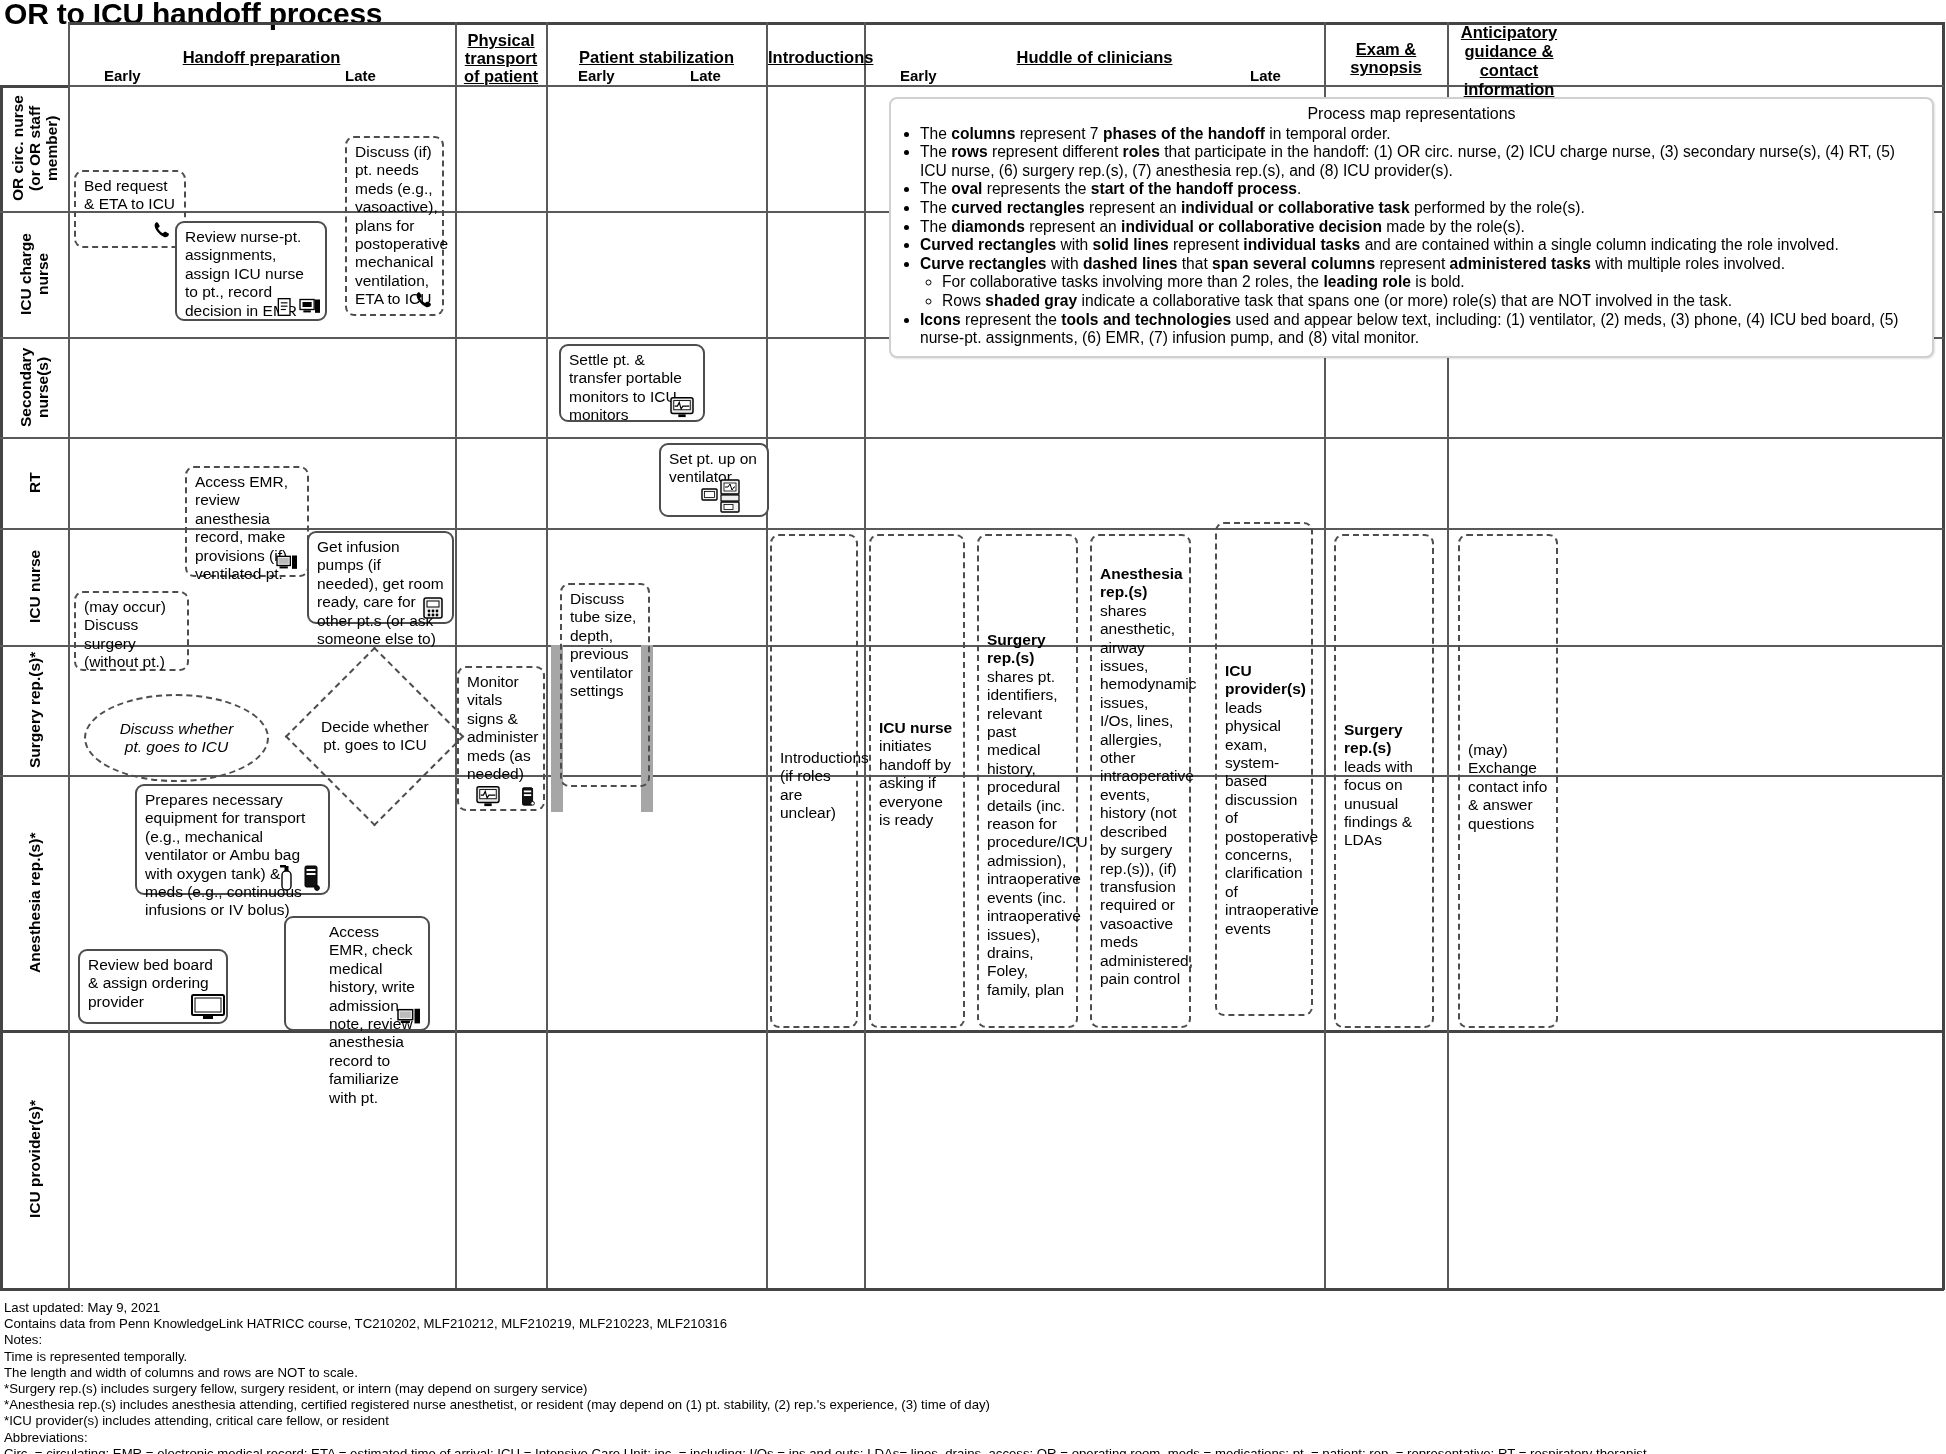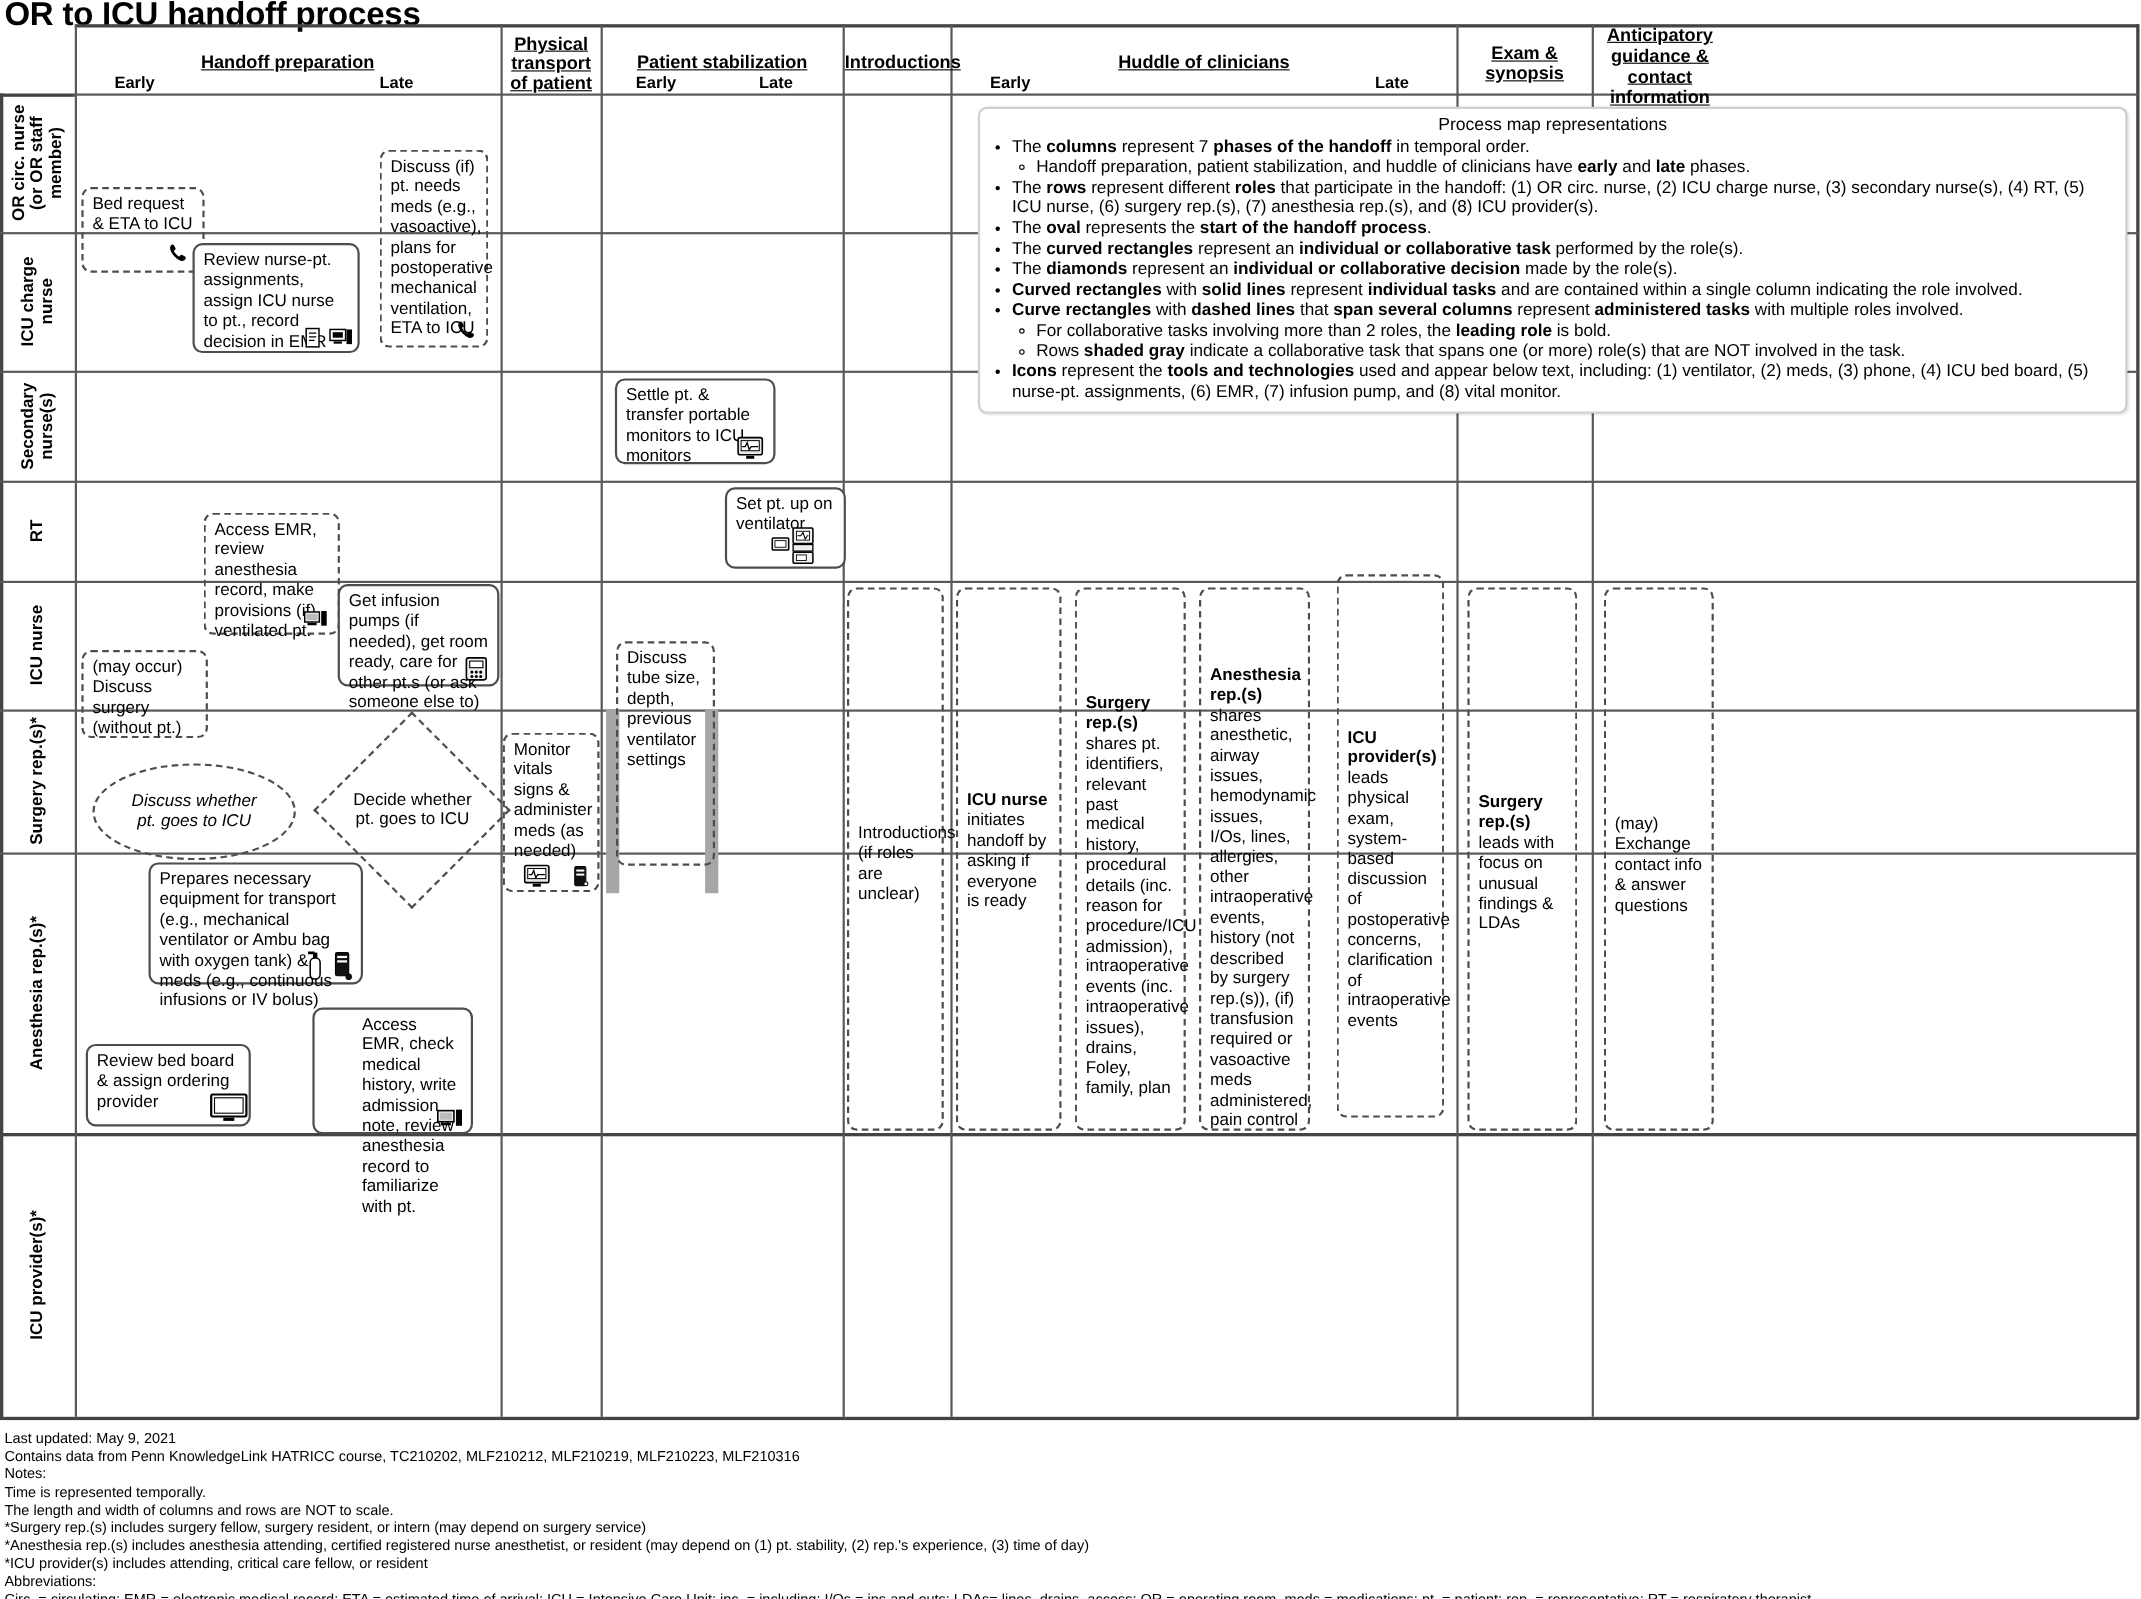--- a/index.html
+++ b/index.html
@@ -390,41 +390,39 @@
 
   <div class="node dashed" style="left:869px; top:534px; width:96px; height:494px;">
     <span style="display:block; margin-top:178px;"><b>ICU nurse</b><span> initiates handoff by asking if everyone is ready</span></span>
   </div>
 
   <div class="node dashed" style="left:977px; top:534px; width:101px; height:494px;">
     <span style="display:block; margin-top:90px;"><b>Surgery rep.(s)</b><span> shares pt. identifiers, relevant past medical history, procedural details (inc. reason for procedure/ICU admission), intraoperative events (inc. intraoperative issues), drains, Foley, family, plan</span></span>
   </div>
 
   <div class="node dashed" style="left:1090px; top:534px; width:101px; height:494px;">
-    <span style="display:block; margin-top:64px;"><b>Anesthesia rep.(s)</b><span> shares anesthetic, airway issues, hemodynamic issues, I/Os, lines, allergies, other intraoperative events, history (not described by surgery rep.(s)), (if) transfusion required or vasoactive meds administered, pain control</span></span>
+    <span style="display:block; margin-top:24px;"><b>Anesthesia rep.(s)</b><span> shares anesthetic, airway issues, hemodynamic issues, I/Os, lines, allergies, other intraoperative events, history (not described by surgery rep.(s)), (if) transfusion required or vasoactive meds administered, pain control</span></span>
   </div>
 
   <div class="node dashed" style="left:1215px; top:522px; width:98px; height:494px;">
     <span style="display:block; margin-top:133px;"><b>ICU provider(s)</b><span> leads physical exam, system-based discussion of postoperative concerns, clarification of intraoperative events</span></span>
   </div>
 
   <div class="node dashed" style="left:1334px; top:534px; width:100px; height:494px;">
     <span style="display:block; margin-top:180px;"><b>Surgery rep.(s)</b><span> leads with focus on unusual findings &amp; LDAs</span></span>
   </div>
 
   <div class="node dashed" style="left:1458px; top:534px; width:100px; height:494px;">
     <span style="display:block; margin-top:200px;">(may) Exchange contact info &amp; answer questions</span>
   </div>
 
   <div id="legend">
     <div class="lg-title">Process map representations</div>
     <ul id="legend-list">
-        <li>The <b>columns</b> represent 7 <b>phases of the handoff</b> in temporal order.<ul>
-            <li>Handoff preparation, patient stabilization, and huddle of clinicians have <b>early</b> and <b>late</b> phases.</li>
-          </ul></li>
+        <li>The <b>columns</b> represent 7 <b>phases of the handoff</b> in temporal order.</li>
         <li>The <b>rows</b> represent different <b>roles</b> that participate in the handoff: (1) OR circ. nurse, (2) ICU charge nurse, (3) secondary nurse(s), (4) RT, (5) ICU nurse, (6) surgery rep.(s), (7) anesthesia rep.(s), and (8) ICU provider(s).</li>
         <li>The <b>oval</b> represents the <b>start of the handoff process</b>.</li>
         <li>The <b>curved rectangles</b> represent an <b>individual or collaborative task</b> performed by the role(s).</li>
         <li>The <b>diamonds</b> represent an <b>individual or collaborative decision</b> made by the role(s).</li>
         <li><b>Curved rectangles</b> with <b>solid lines</b> represent <b>individual tasks</b> and are contained within a single column indicating the role involved.</li>
         <li><b>Curve rectangles</b> with <b>dashed lines</b> that <b>span several columns</b> represent <b>administered tasks</b> with multiple roles involved.<ul>
             <li>For collaborative tasks involving more than 2 roles, the <b>leading role</b> is bold.</li>
             <li>Rows <b>shaded gray</b> indicate a collaborative task that spans one (or more) role(s) that are NOT involved in the task.</li>
           </ul></li>
         <li><b>Icons</b> represent the <b>tools and technologies</b> used and appear below text, including: (1) ventilator, (2) meds, (3) phone, (4) ICU bed board, (5) nurse-pt. assignments, (6) EMR, (7) infusion pump, and (8) vital monitor.</li>

